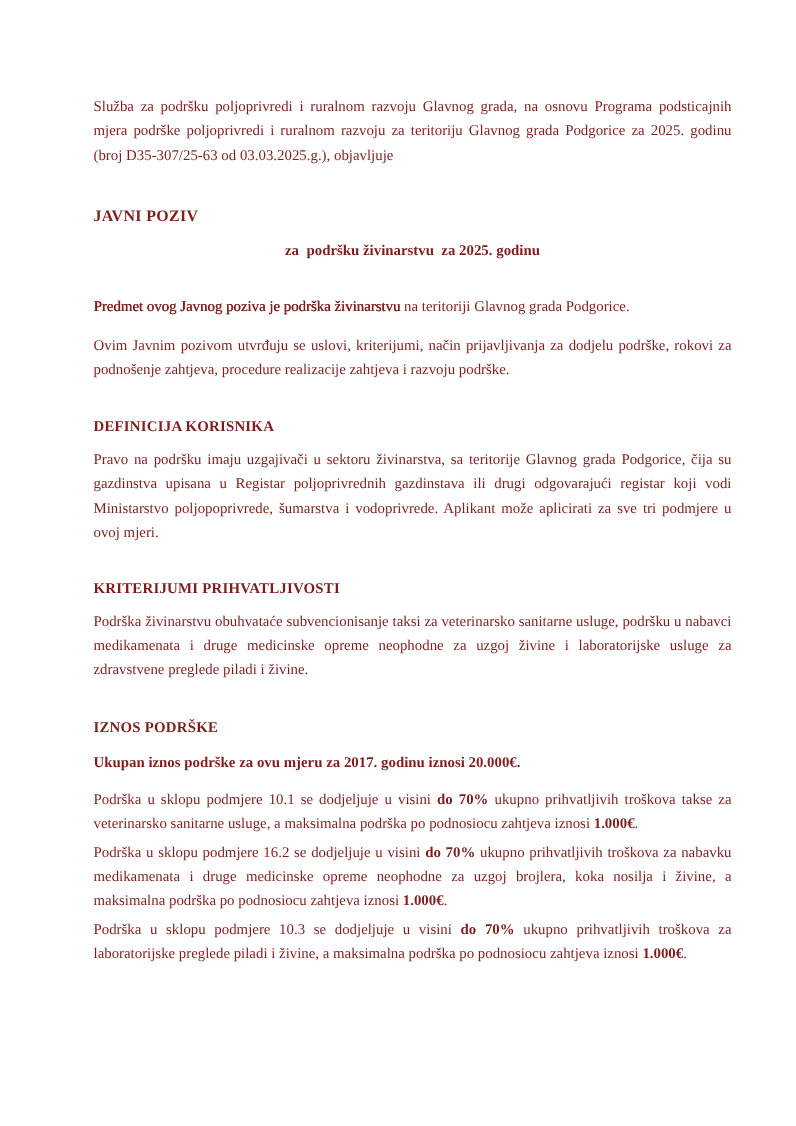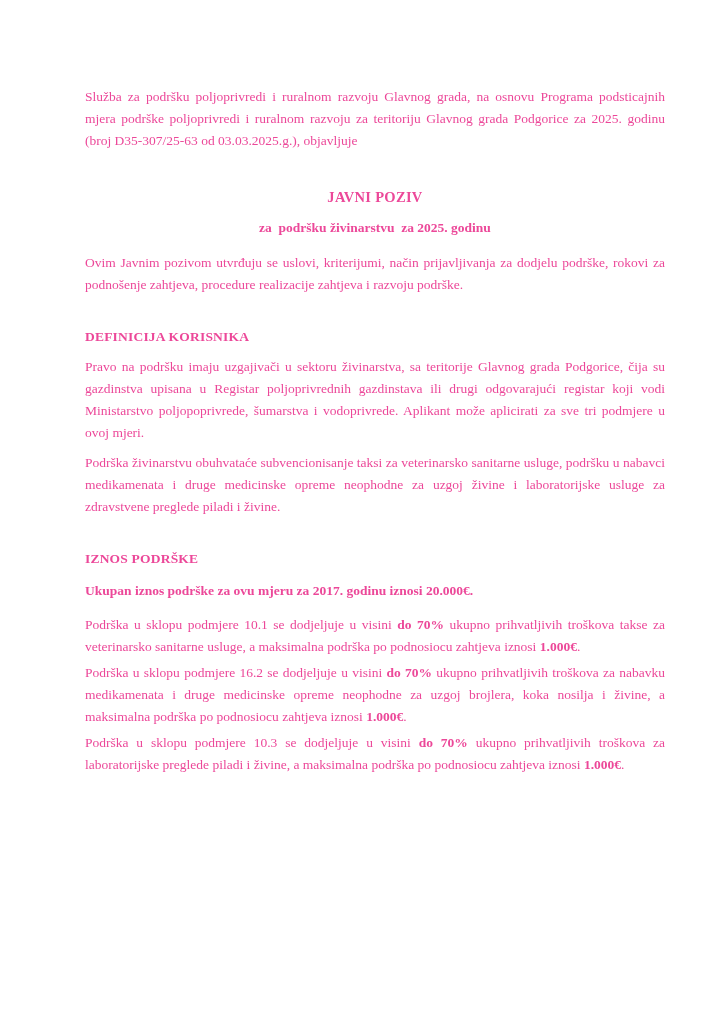--- a/index.html
+++ b/index.html
@@ -6,27 +6,26 @@
   .page {
     position: relative;
     box-sizing: border-box;
     width: 724px;
     height: 1024px;
     background: #ffffff;
     padding: 86px 59px 0 85px;
     font-family: "Liberation Serif", "DejaVu Serif", serif;
     font-size: 13.5px;
     line-height: 22px;
-    color: #ec4899;
+    color: #7f1d1d;
     overflow: hidden;
   }
   p, h1, h2, h3 { margin: 0; padding: 0; font-size: 13.5px; line-height: 22px; }
   .justify { text-align: justify; text-justify: inter-word; }
   .doc-title {
-    text-align: center;
     font-weight: bold;
     font-size: 14.5px;
     letter-spacing: 0.3px;
   }
   .doc-subtitle {
     text-align: center;
     font-weight: bold;
     white-space: pre-wrap;
   }
   .heading { font-weight: bold; letter-spacing: 0.2px; }
@@ -48,27 +47,29 @@
 <body>
 
 <div class="page">
 
   <p class="justify">Služba za podršku poljoprivredi i ruralnom razvoju Glavnog grada, na osnovu Programa podsticajnih mjera podrške poljoprivredi i ruralnom razvoju za teritoriju Glavnog grada Podgorice za 2025. godinu (broj D35-307/25-63 od 03.03.2025.g.), objavljuje</p>
 
   <h1 class="doc-title mt-title">JAVNI POZIV</h1>
 
   <h2 class="doc-subtitle mt-subtitle">za  podršku živinarstvu  za 2025. godinu</h2>
 
+  <p class="mt-29"><span class="run-dark">Predmet ovog Javnog poziva je podrška živinarstvu</span><span> na teritoriji Glavnog grada Podgorice.</span></p>
 
   <p class="justify mt-13">Ovim Javnim pozivom utvrđuju se uslovi, kriterijumi, način prijavljivanja za dodjelu podrške, rokovi za podnošenje zahtjeva, procedure realizacije zahtjeva i razvoju podrške.</p>
 
   <h3 class="heading mt-30">DEFINICIJA KORISNIKA</h3>
 
   <p class="justify mt-8">Pravo na podršku imaju uzgajivači u sektoru živinarstva, sa teritorije Glavnog grada Podgorice, čija su gazdinstva upisana u Registar poljoprivrednih gazdinstava ili drugi odgovarajući registar koji vodi Ministarstvo poljopoprivrede, šumarstva i vodoprivrede. Aplikant može aplicirati za sve tri podmjere u ovoj mjeri.</p>
 
+  <h3 class="heading mt-29">KRITERIJUMI PRIHVATLJIVOSTI</h3>
 
   <p class="justify mt-8">Podrška živinarstvu obuhvataće subvencionisanje taksi za veterinarsko sanitarne usluge, podršku u nabavci medikamenata i druge medicinske opreme neophodne za uzgoj živine i laboratorijske usluge za zdravstvene preglede piladi i živine.</p>
 
   <h3 class="heading mt-30">IZNOS PODRŠKE</h3>
 
   <p class="bold mt-10">Ukupan iznos podrške za ovu mjeru za 2017. godinu iznosi 20.000€.</p>
 
   <p class="justify mt-6"><span>Podrška u sklopu podmjere 10.1 se dodjeljuje u visini </span><span class="bold">do 70%</span><span> ukupno prihvatljivih troškova takse za veterinarsko sanitarne usluge, a maksimalna podrška po podnosiocu zahtjeva iznosi </span><span class="bold">1.000€</span><span>.</span></p>
 
   <p class="justify mt-4"><span>Podrška u sklopu podmjere 16.2 se dodjeljuje u visini </span><span class="bold">do 70%</span><span> ukupno prihvatljivih troškova za nabavku medikamenata i druge medicinske opreme neophodne za uzgoj brojlera, koka nosilja i živine, a maksimalna podrška po podnosiocu zahtjeva iznosi </span><span class="bold">1.000€</span><span>.</span></p>

